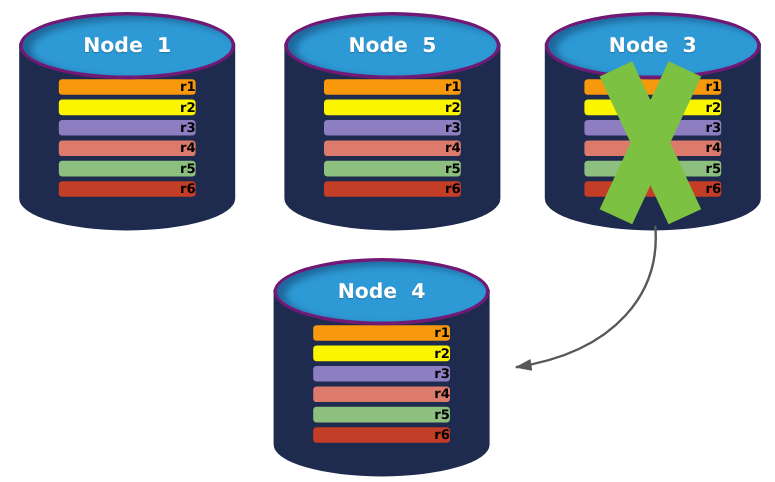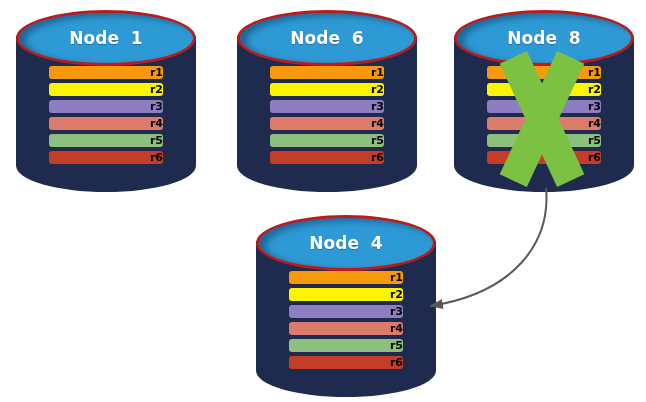--- a/index.html
+++ b/index.html
@@ -10,36 +10,36 @@
     background: #FFFFFF;
     overflow: hidden;
     font-family: "DejaVu Sans", "Liberation Sans", sans-serif;
   }
 
   
   .node { position: absolute; width: 180px; height: 184px; }
   .pos-1 { left: 16px;  top: 8px; }
   .pos-2 { left: 237px; top: 8px; }
   .pos-3 { left: 454px; top: 8px; }
-  .pos-4 { left: 256px; top: 213px; }
+  .pos-4 { left: 228px; top: 213px; }
 
   .cyl-body {
     position: absolute;
     left: 0; right: 0;
     top: 28px; bottom: 0;
     background: #1F2B4E;
     border-radius: 0 0 50% 50% / 0 0 17% 17%;
   }
   .cyl-top {
     position: absolute;
     left: 0; right: 0; top: 2px;
     height: 56px;
     box-sizing: border-box;
     background: #2E9AD5;
-    border: 3px solid #b91c1c;
+    border: 3px solid #701a75;
     border-radius: 50%;
     box-shadow: inset 7px 3px 6px rgba(16,62,105,0.55);
     display: flex;
     align-items: center;
     justify-content: center;
     z-index: 2;
   }
   .node-label {
     color: #FFFFFF;
     font-size: 17px;
@@ -107,36 +107,36 @@
       <div class="row" style="background-color: rgb(140, 126, 193);">r3</div>
       <div class="row" style="background-color: rgb(220, 122, 107);">r4</div>
       <div class="row" style="background-color: rgb(141, 191, 126);">r5</div>
       <div class="row" style="background-color: rgb(196, 61, 38);">r6</div>
     </div>
   </div>
 
   <div class="node pos-2">
     <div class="cyl-body" style="background-color: rgb(31, 43, 78);"></div>
     <div class="cyl-top" style="background-color: rgb(46, 154, 213);">
-      <span class="node-label">Node  6</span>
+      <span class="node-label">Node  5</span>
     </div>
     <div class="rows">
       <div class="row" style="background-color: rgb(248, 153, 13);">r1</div>
       <div class="row" style="background-color: rgb(252, 245, 0);">r2</div>
       <div class="row" style="background-color: rgb(140, 126, 193);">r3</div>
       <div class="row" style="background-color: rgb(220, 122, 107);">r4</div>
       <div class="row" style="background-color: rgb(141, 191, 126);">r5</div>
       <div class="row" style="background-color: rgb(196, 61, 38);">r6</div>
     </div>
   </div>
 
   <div class="node pos-3">
     <div class="cyl-body" style="background-color: rgb(31, 43, 78);"></div>
     <div class="cyl-top" style="background-color: rgb(46, 154, 213);">
-      <span class="node-label">Node  8</span>
+      <span class="node-label">Node  3</span>
     </div>
     <div class="rows">
       <div class="row" style="background-color: rgb(248, 153, 13);">r1</div>
       <div class="row" style="background-color: rgb(252, 245, 0);">r2</div>
       <div class="row" style="background-color: rgb(140, 126, 193);">r3</div>
       <div class="row" style="background-color: rgb(220, 122, 107);">r4</div>
       <div class="row" style="background-color: rgb(141, 191, 126);">r5</div>
       <div class="row" style="background-color: rgb(196, 61, 38);">r6</div>
     </div>
     <div class="x-mark">

